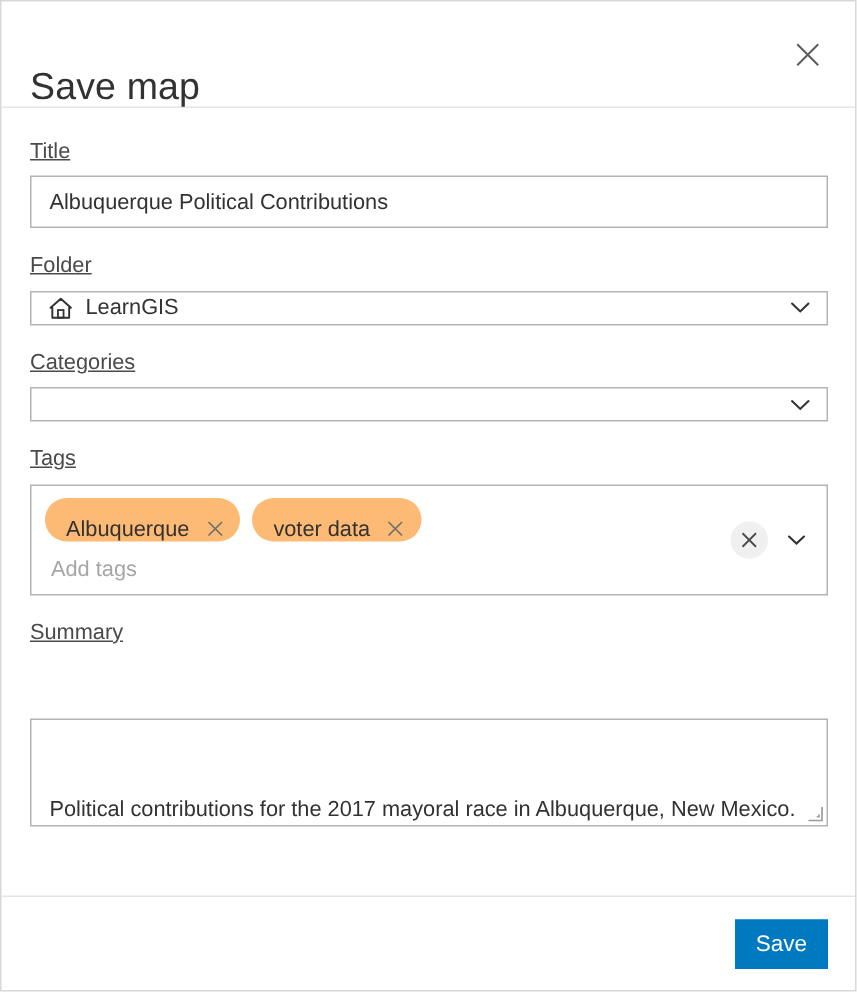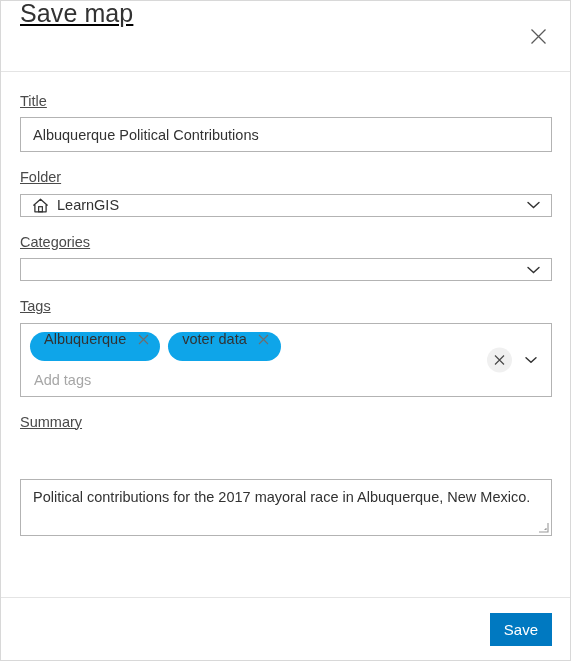--- a/index.html
+++ b/index.html
@@ -26,24 +26,23 @@
     overflow: hidden;
   }
 
   
   .dialog-header {
     position: relative;
     height: 71px;
     flex: 0 0 71px;
     border-bottom: 1px solid #e4e4e4;
     display: flex;
-    align-items: flex-start;
+    align-items: flex-end;
     padding: 0 18px 0 19px;
     box-sizing: border-box;
-    text-decoration: underline;
   }
   .dialog-title {
     font-size: 25px;
     font-weight: 300;
     color: #323232;
     letter-spacing: 0.1px;
     line-height: 1;
   }
   .close-button {
     position: absolute;
@@ -138,22 +137,22 @@
     padding: 8px 70px 6px 9px;
   }
   .chips {
     display: flex;
     flex-wrap: wrap;
     gap: 8px;
     width: 100%;
   }
   .chip {
     display: inline-flex;
-    align-items: flex-start;
-    background: #0ea5e9;
+    align-items: flex-end;
+    background: #fdba74;
     border-radius: 16px;
     height: 29px;
     padding: 0 9px 0 14px;
     font-size: 14.5px;
     color: #323232;
     cursor: default;
   }
   .chip-label { line-height: 1; }
   .chip-remove {
     margin-left: 9px;
@@ -197,22 +196,22 @@
     width: 20px;
     height: 20px;
     display: flex;
     align-items: center;
     justify-content: center;
     cursor: pointer;
   }
 
   
   .textarea-control {
-    height: 57px;
-    align-items: flex-start;
+    height: 72px;
+    align-items: flex-end;
     padding: 8px 12px 0 12px;
     line-height: 1.32;
     margin-top: 48px;
   }
   .textarea-control .value {
     font-size: 14.5px;
     color: #323232;
   }
   .resize-grip {
     position: absolute;

